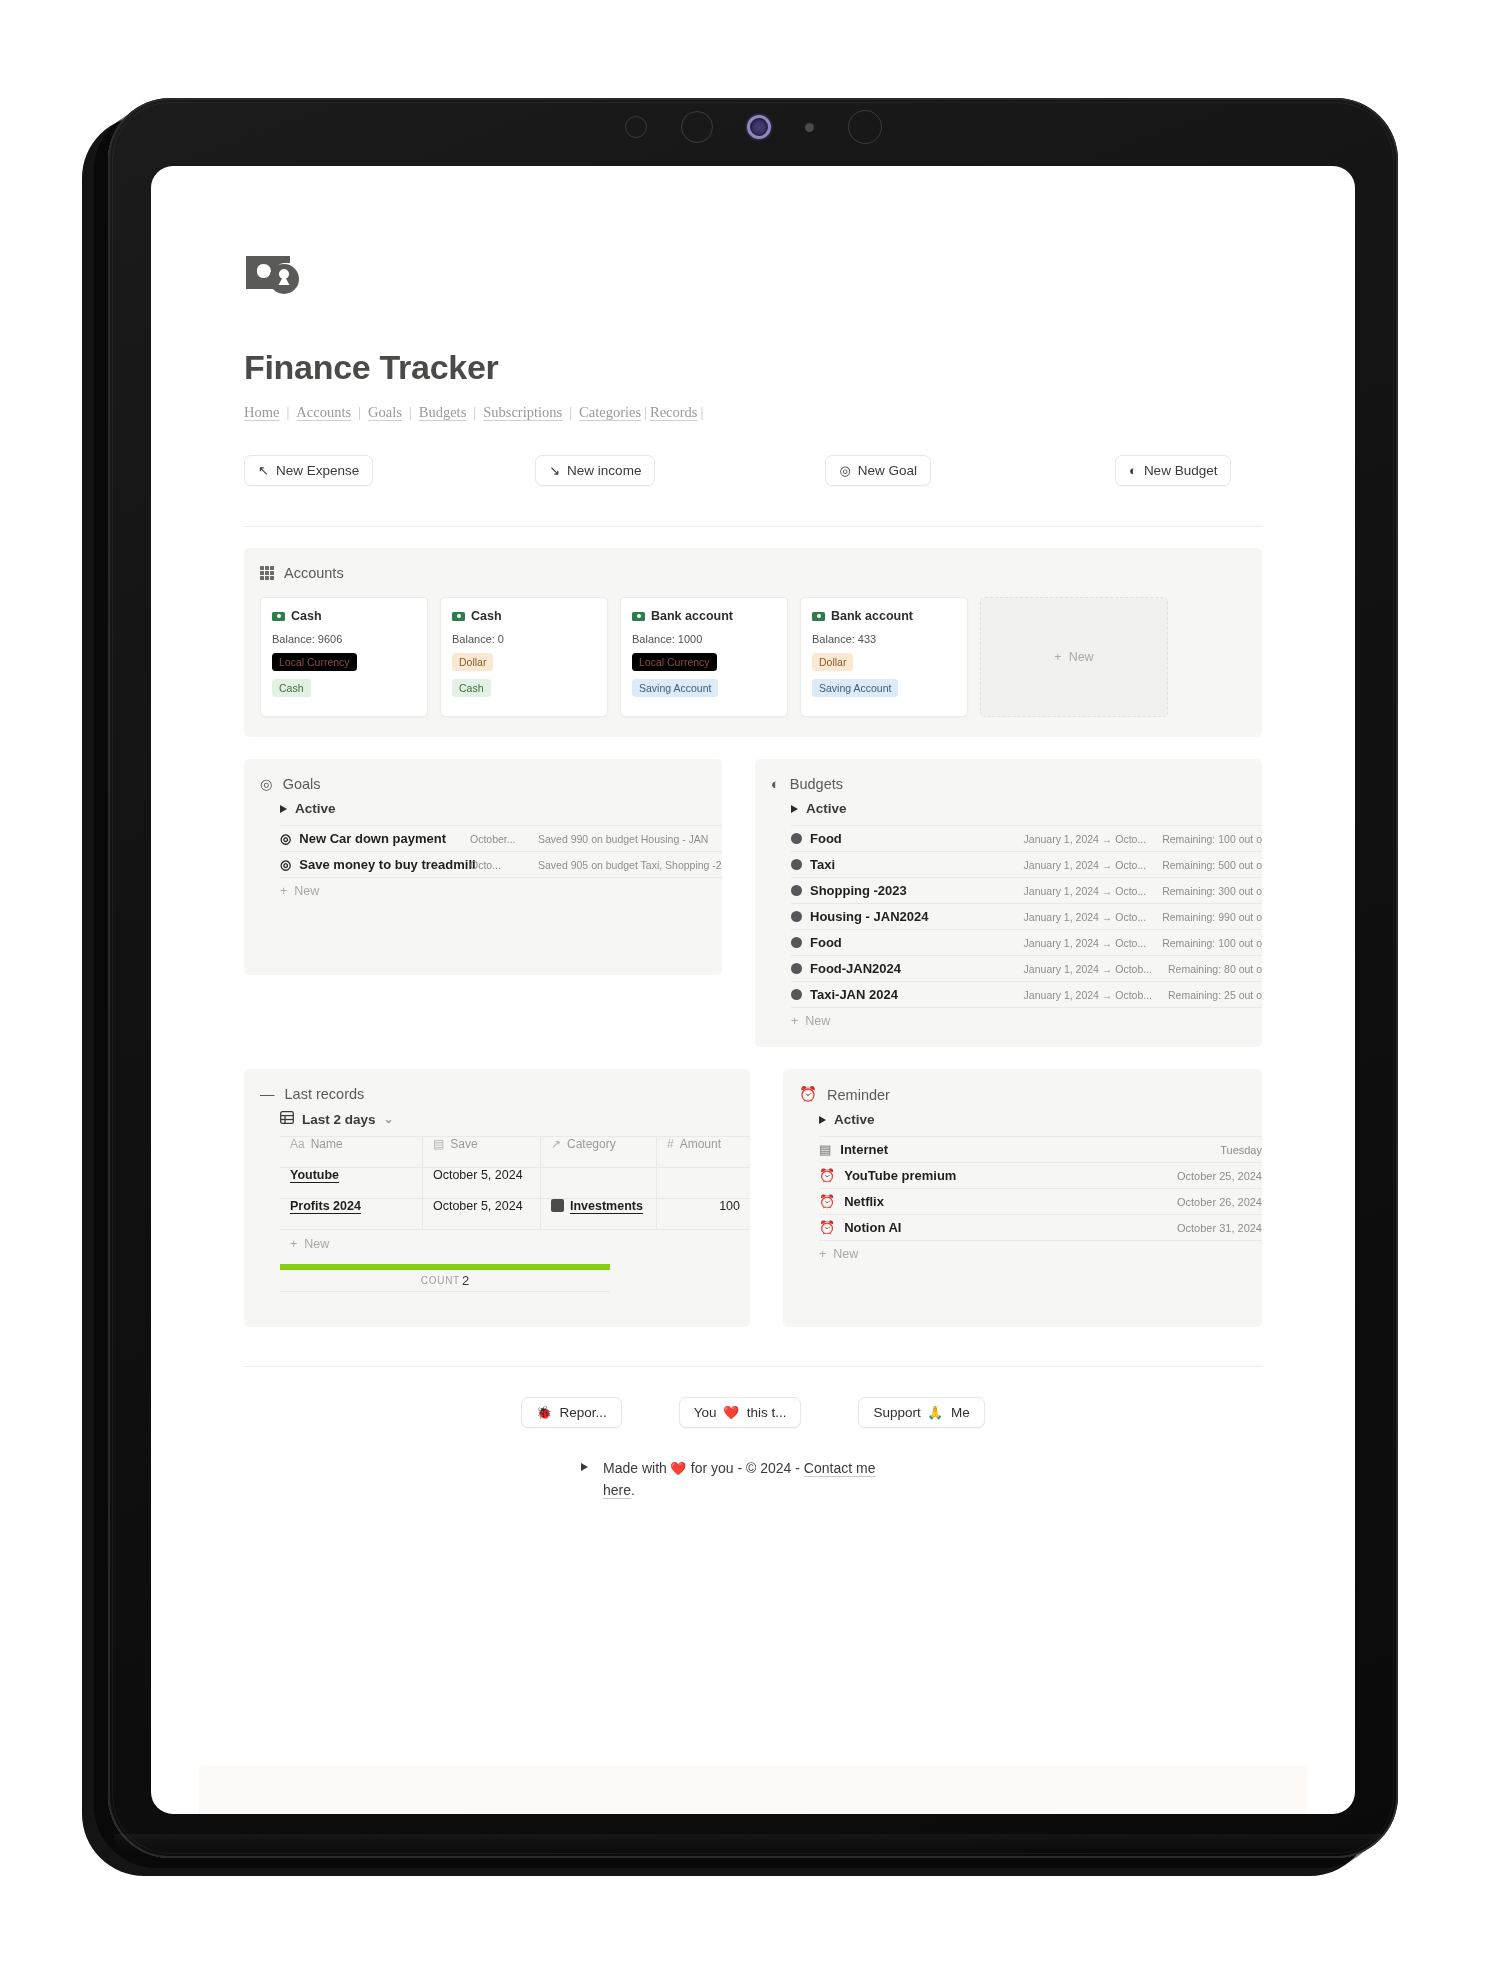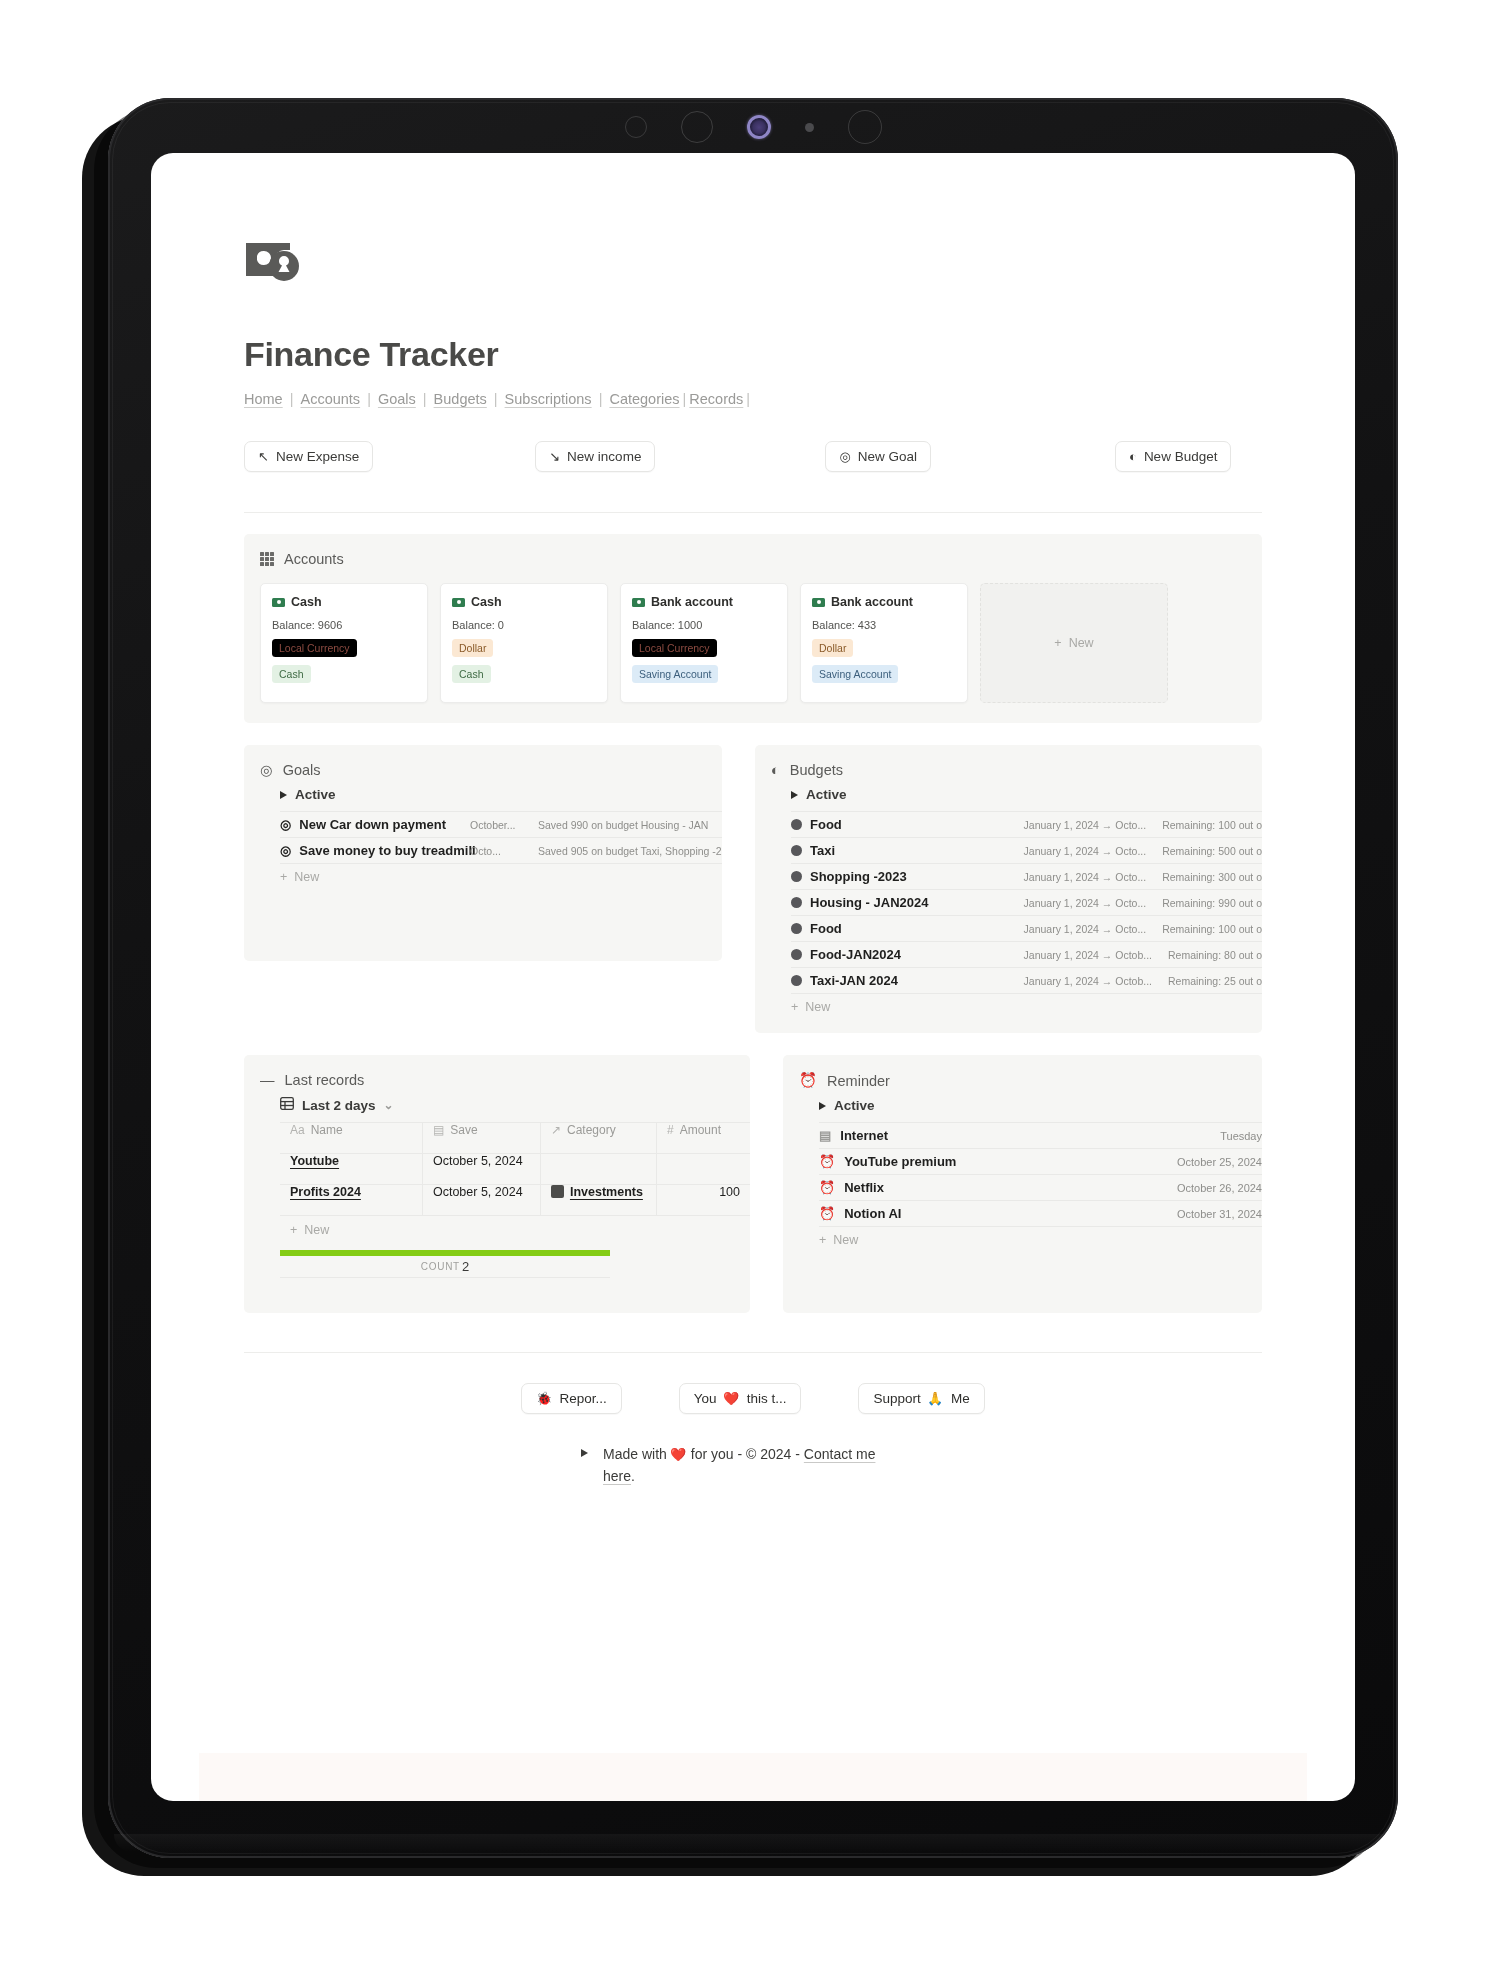--- a/index.html
+++ b/index.html
@@ -49,21 +49,21 @@
     background:radial-gradient(circle at 50% 52%, #4c3f7a 0%, #3a3160 45%, #201c38 70%, #15121f 100%);
     border:3px solid #8f86c6;
     box-shadow:0 0 3px rgba(160,150,220,.55);
   }
   .sns-dot{ width:9px; height:9px; background:#4a4a4d; }
   .sns-ring-lg{ width:34px; height:34px; border:1px solid rgba(255,255,255,.15); }
 
   
   .screen{
     position:absolute;
-    left:43px; top:55px; width:1204px; height:1648px;
+    left:43px; top:68px; width:1204px; height:1648px;
     background:#ffffff;
     border-radius:22px;
     overflow:hidden;
   }
   .page{ position:relative; width:100%; height:100%; }
 
   .cream-band{
     position:absolute; left:48px; right:48px; bottom:0; height:48px;
     background:#fdf9f7;
   }
@@ -72,21 +72,21 @@
   .content{ position:absolute; left:0; top:0; width:1204px; padding:0 93px; }
 
   .cover-icon{ margin-top:86px; width:64px; height:46px; }
 
   .page-title{
     margin-top:50px;
     font-size:34px; font-weight:700; color:#4a4a48;
     letter-spacing:-.3px;
   }
 
-  .navbar{ margin-top:17px; font-size:14.5px; color:#9a9a98; display:flex; align-items:center; flex-wrap:wrap; }
+  .navbar{ margin-top:17px; font-size:14.5px; color:#9a9a98; display:flex; align-items:center; flex-wrap:wrap;font-family:Liberation Serif, serif; }
   .navbar a{ color:#9a9a98; text-decoration:underline; text-underline-offset:3px; text-decoration-color:#cfcfcd; }
   .navbar .sep{ margin:0 7px; color:#c3c3c1; }
   .navbar .sep.tight{ margin:0 3px; }
 
   
   .actions{ margin-top:34px; display:flex; align-items:center; }
   .abtn{
     display:inline-flex; align-items:center; gap:7px;
     height:31px; padding:0 13px;
     background:#fff; border:1px solid #e6e6e4; border-radius:7px;

